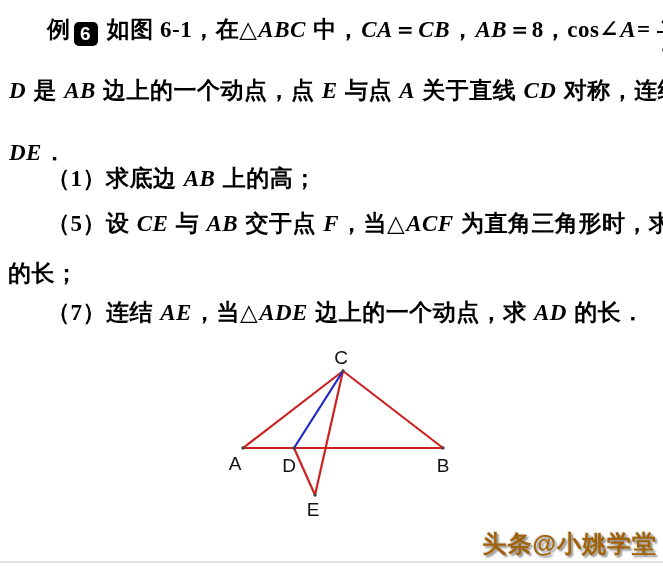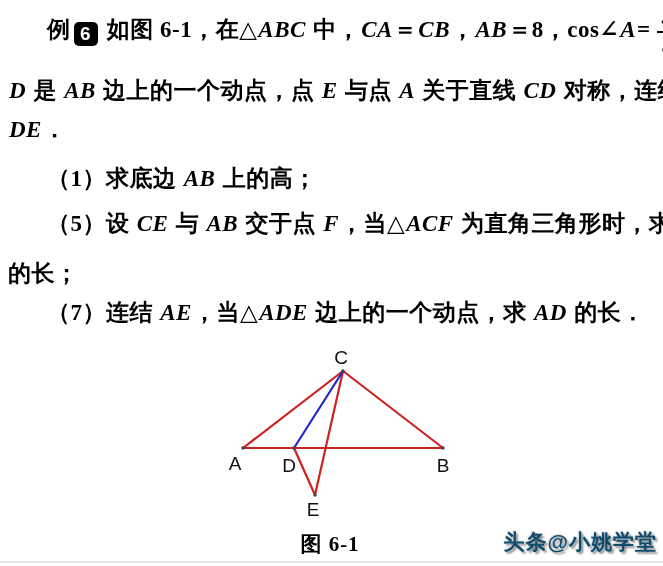--- a/index.html
+++ b/index.html
@@ -31,35 +31,35 @@
     font-family:"Liberation Sans","DejaVu Sans",sans-serif;
     font-size:19px;fill:#111;
   }
   .caption{
     position:absolute;left:195px;top:530px;width:270px;text-align:center;
     font-size:21px;font-weight:bold;letter-spacing:1px;
   }
   .watermark{
     position:absolute;top:528px;right:6px;
     font-family:"Liberation Sans","DejaVu Sans",sans-serif;
-    font-size:21px;font-weight:bold;letter-spacing:1px;
-    color:#0c4a6e;
+    font-size:24px;font-weight:bold;letter-spacing:1px;
+    color:#a16207;
     text-shadow:2px 2px 2px #8f8f8f,-1px -1px 1px #dedede;
   }
   .bottom-line{position:absolute;left:0;top:561px;width:663px;height:2px;background:#e4e4e4;}
 </style>
 </head>
 <body>
 
 <div class="page">
 
   <div>
       <div class="line indent" style="top: 8px;"><span class="cn">例</span><span class="badge">6</span><span class="cn"> 如图 6-1，在△</span><span class="mvar">ABC</span><span class="cn"> 中，</span><span class="mvar">CA</span><span class="cn">＝</span><span class="mvar">CB</span><span class="cn">，</span><span class="mvar">AB</span><span class="cn">＝8，cos∠</span><span class="mvar">A</span><span class="cn">=</span><span class="frac"><span class="num">4</span><span class="den">5</span></span></div>
       <div class="line" style="top: 75px;"><span class="mvar">D</span><span class="cn"> 是 </span><span class="mvar">AB</span><span class="cn"> 边上的一个动点，点 </span><span class="mvar">E</span><span class="cn"> 与点 </span><span class="mvar">A</span><span class="cn"> 关于直线 </span><span class="mvar">CD</span><span class="cn"> 对称，连结 </span></div>
-      <div class="line" style="top: 114px;"><span class="mvar">DE</span><span class="cn">．</span></div>
+      <div class="line" style="top: 137px;"><span class="mvar">DE</span><span class="cn">．</span></div>
       <div class="line indent" style="top: 163px;"><span class="cn">（1）求底边 </span><span class="mvar">AB</span><span class="cn"> 上的高；</span></div>
       <div class="line indent" style="top: 208px;"><span class="cn">（5）设 </span><span class="mvar">CE</span><span class="cn"> 与 </span><span class="mvar">AB</span><span class="cn"> 交于点 </span><span class="mvar">F</span><span class="cn">，当△</span><span class="mvar">ACF</span><span class="cn"> 为直角三角形时，求 </span></div>
       <div class="line" style="top: 252px; margin-top: 6px;"><span class="cn">的长；</span></div>
       <div class="line indent" style="top: 297px;"><span class="cn">（7）连结 </span><span class="mvar">AE</span><span class="cn">，当△</span><span class="mvar">ADE</span><span class="cn"> 边上的一个动点，求 </span><span class="mvar">AD</span><span class="cn"> 的长．</span></div>
     </div>
 
   <svg class="figure" width="270" height="178" viewBox="0 0 270 178">
       <line x1="48" y1="100" x2="248" y2="100" stroke="#cc2222" stroke-width="2.2" stroke-linecap="round"></line>
       <line x1="48" y1="100" x2="148" y2="23" stroke="#cc2222" stroke-width="2.2" stroke-linecap="round"></line>
       <line x1="148" y1="23" x2="248" y2="100" stroke="#cc2222" stroke-width="2.2" stroke-linecap="round"></line>
@@ -71,18 +71,17 @@
       <circle cx="148" cy="23" r="1.7" fill="#444444"></circle>
       <circle cx="99" cy="100" r="1.7" fill="#444444"></circle>
       <circle cx="120" cy="147" r="1.7" fill="#444444"></circle>
       <text x="40" y="122" text-anchor="middle" class="vlabel">A</text>
       <text x="248" y="124" text-anchor="middle" class="vlabel">B</text>
       <text x="146" y="16" text-anchor="middle" class="vlabel">C</text>
       <text x="94" y="124" text-anchor="middle" class="vlabel">D</text>
       <text x="118" y="168" text-anchor="middle" class="vlabel">E</text>
     </svg>
 
-  <div class="caption">图 6-1</div>
 
   <div class="watermark">头条@小姚学堂</div>
 
   <div class="bottom-line"></div>
 </div>
 
 </body></html>

